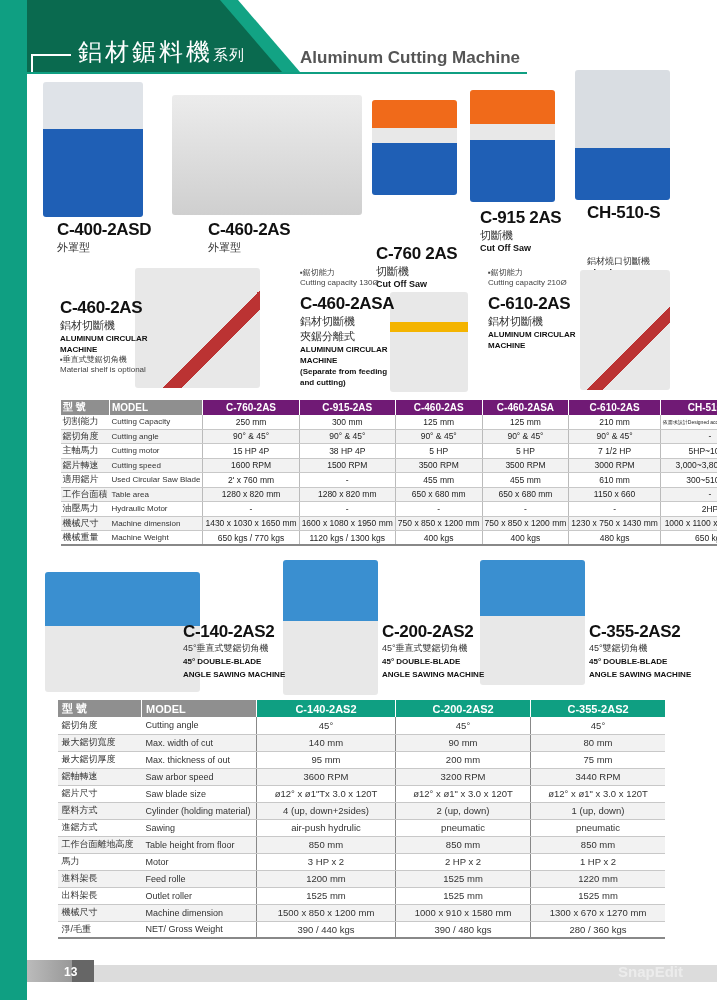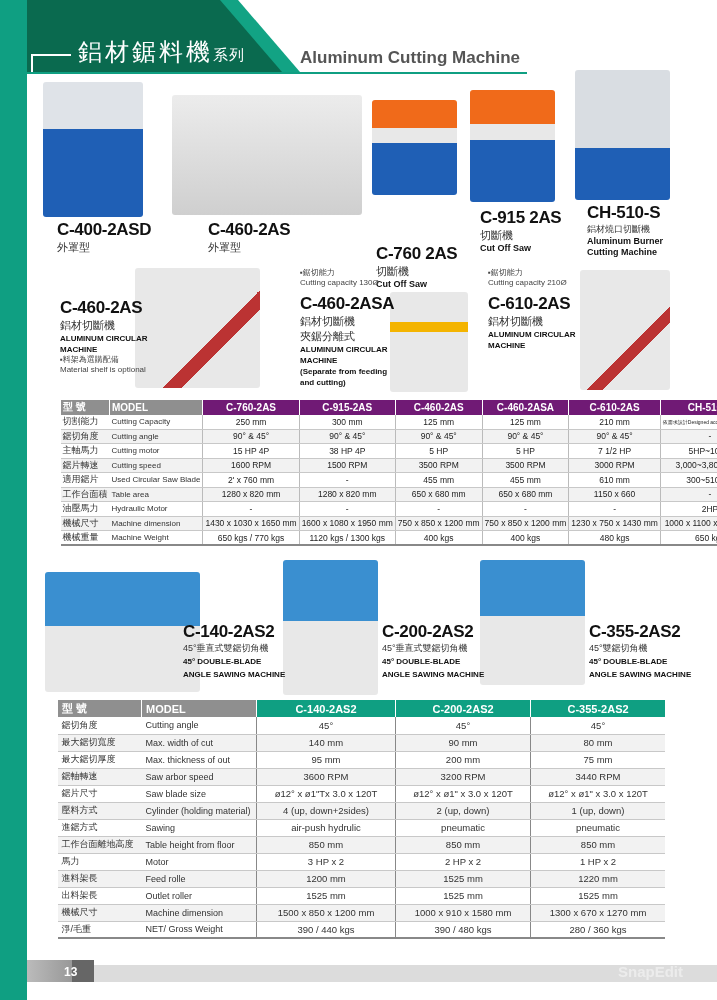--- a/index.html
+++ b/index.html
@@ -85,35 +85,35 @@
   <div class="cn">切斷機</div>
   <div class="en-b">Cut Off Saw</div>
 </div>
 <div class="label" style="left:480px;top:208px;">
   <div class="model">C-915 2AS</div>
   <div class="cn">切斷機</div>
   <div class="en-b">Cut Off Saw</div>
 </div>
 <div class="label" style="left:587px;top:203px;">
   <div class="model">CH-510-S</div>
-  <div class="cn" style="font-size:9px;">鋁材燒口切斷機</div>
+  <div class="cn" style="font-size:9px;margin-top:32px;">鋁材燒口切斷機</div>
   <div class="en-b">Aluminum Burner</div>
   <div class="en-b">Cutting Machine</div>
 </div>
 
 <div class="machine-img m-redwhite" style="left:135px;top:268px;width:125px;height:120px;"></div>
 <div class="machine-img m-yellow" style="left:390px;top:292px;width:78px;height:100px;"></div>
 <div class="machine-img m-redwhite" style="left:580px;top:270px;width:90px;height:120px;"></div>
 
 <div class="label" style="left:60px;top:298px;">
   <div class="model">C-460-2AS</div>
   <div class="cn">鋁材切斷機</div>
   <div class="en-b" style="font-size:8px;">ALUMINUM CIRCULAR</div>
   <div class="en-b" style="font-size:8px;">MACHINE</div>
-  <div class="small">▪料架為選購配備</div>
+  <div class="small">▪垂直式雙鋸切角機</div>
   <div class="small">Material shelf is optional</div>
 </div>
 <div class="label" style="left:300px;top:268px;">
   <div class="small">▪鋸切能力</div>
   <div class="small">Cutting capacity 130Ø</div>
   <div class="model" style="margin-top:6px;">C-460-2ASA</div>
   <div class="cn">鋁材切斷機</div>
   <div class="cn">夾鋸分離式</div>
   <div class="en-b" style="font-size:8px;">ALUMINUM CIRCULAR</div>
   <div class="en-b" style="font-size:8px;">MACHINE</div>

